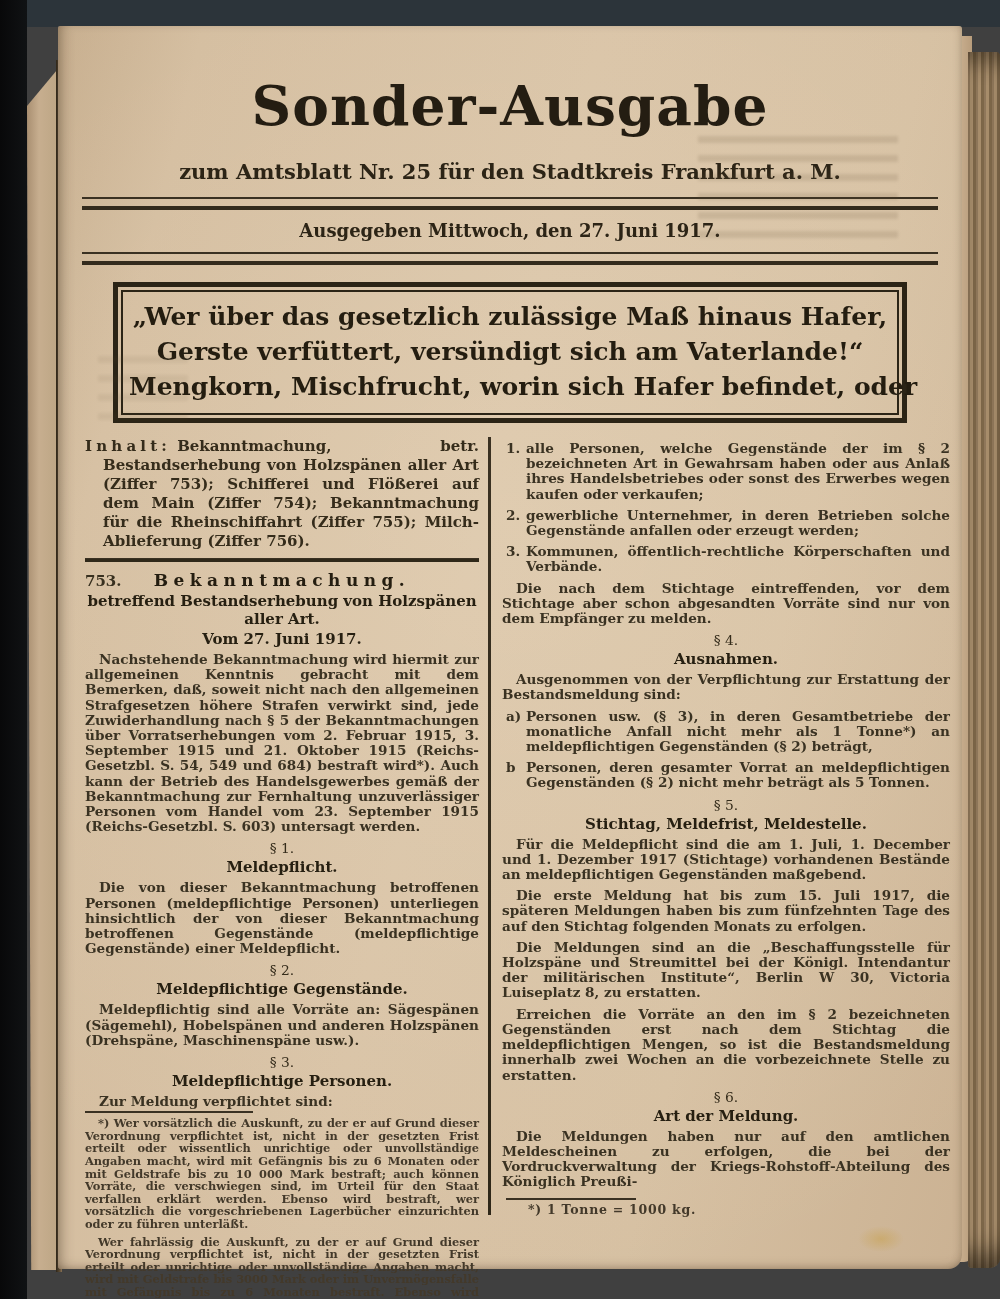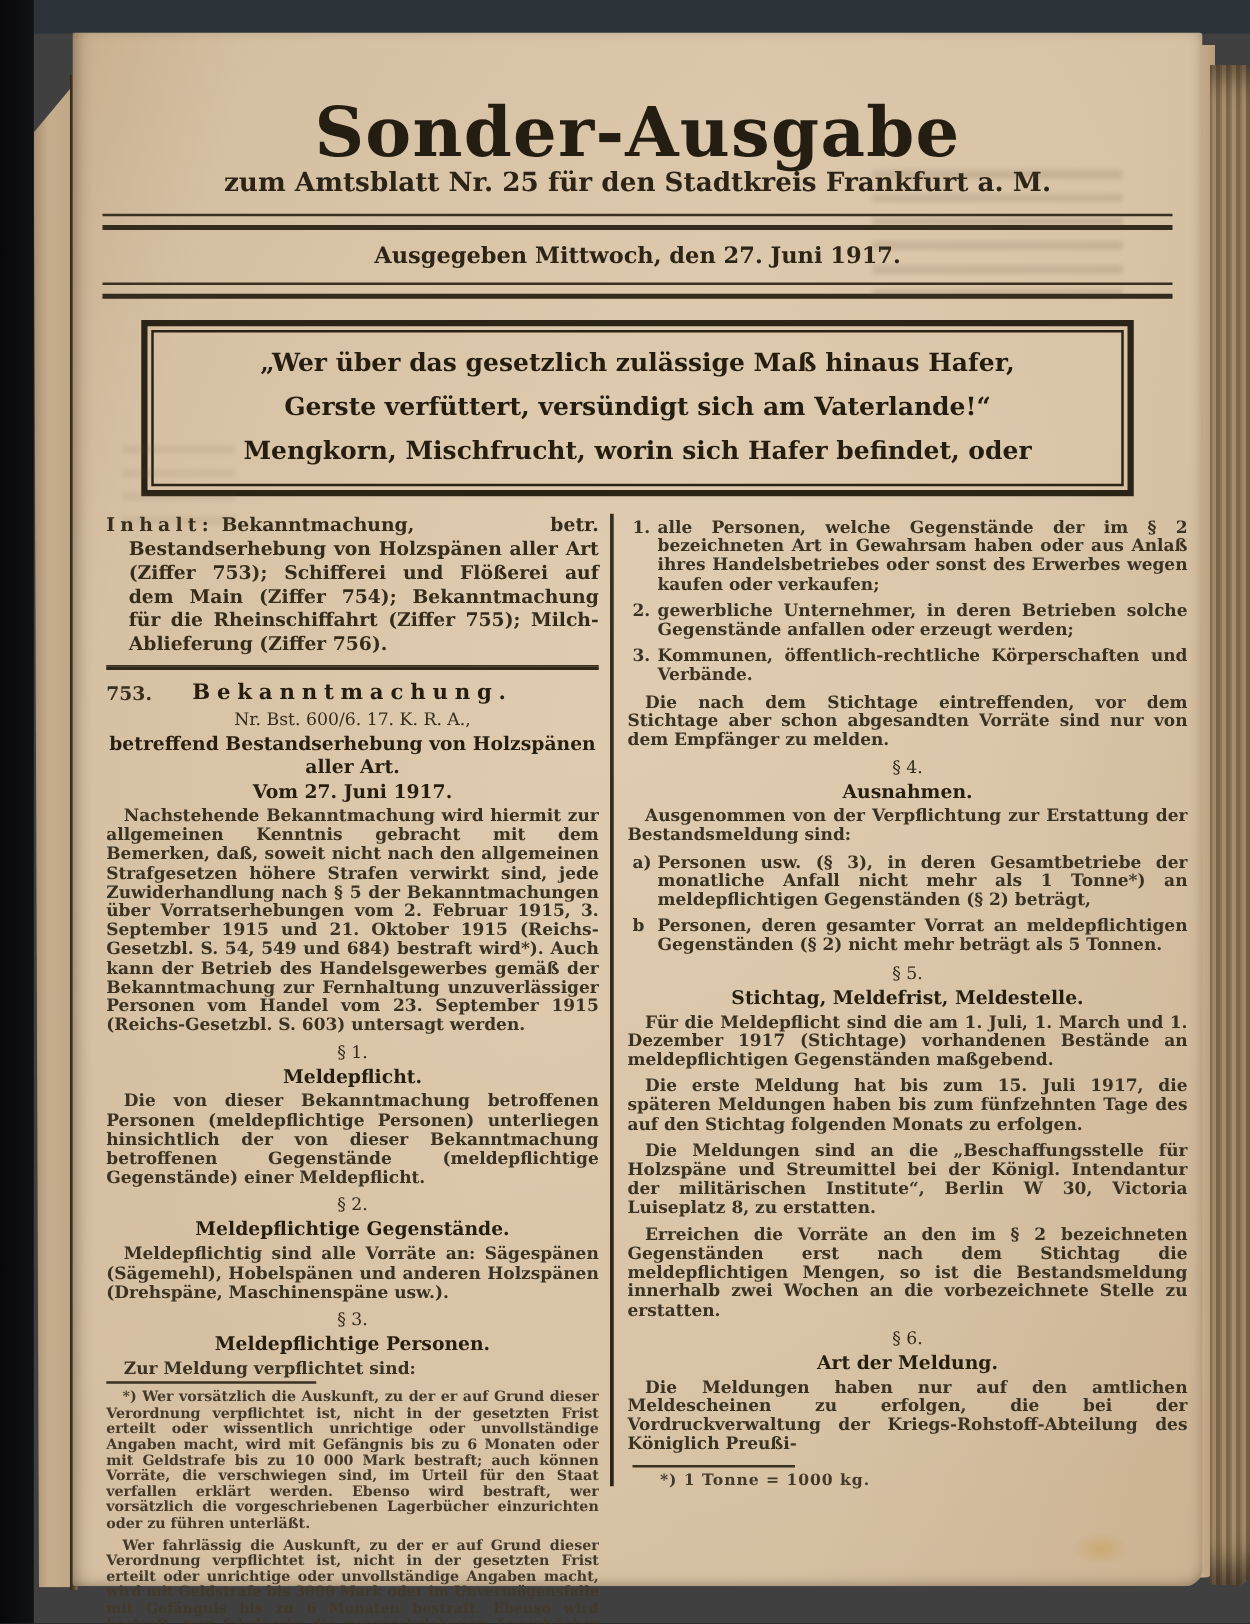--- a/index.html
+++ b/index.html
@@ -32,28 +32,28 @@
                   inset 0 -8px 12px -8px rgba(70,50,28,.35);
        color:#38301f;}
   
   .bleed{position:absolute;filter:blur(1.6px);opacity:.14;
          background:repeating-linear-gradient(180deg,#5d4a31 0 7px,transparent 7px 19px);}
   .stain{position:absolute;left:800px;top:1200px;width:46px;height:26px;border-radius:50%;
          background:radial-gradient(closest-side,rgba(196,150,40,.35),rgba(196,150,40,0));}
   
   .masthead{padding-top:52px;text-align:center;}
   .mast-title{font-size:55px;font-weight:bold;letter-spacing:1px;color:#241d12;margin:0;line-height:1;}
-  .mast-sub{font-size:21px;font-weight:bold;color:#2c2416;}
+  .mast-sub{font-size:21px;font-weight:bold;color:#2c2416;margin-top:26px;}
   .rule-pair{height:7px;margin:13px 24px 0 24px;border-top:2px solid #3a3122;border-bottom:4px solid #332b1d;}
   .rule-pair.second{margin-top:11px;}
   .dateline{font-size:18px;font-weight:bold;color:#2c2416;margin-top:10px;}
   
   .slogan-outer{margin:17px auto 0 auto;width:778px;border:5px solid #2b2416;padding:3px;}
   .slogan-inner{border:2px solid #2b2416;padding:7px 6px 9px 6px;text-align:center;}
-  .slogan-line{font-size:20px;font-weight:bold;color:#241d10;line-height:35px;white-space:nowrap;}
+  .slogan-line{font-size:25px;font-weight:bold;color:#241d10;line-height:35px;white-space:nowrap;}
   
   .columns{display:flex;margin:14px 12px 0 27px;}
   .col{display:flex;flex-direction:column;height:778px;}
   .col-left{width:394px;}
   .col-right{flex:1;padding-left:11px;}
   .divider{width:3px;background:linear-gradient(#3a3122,#2e2718);margin-left:9px;}
   
   .hang-para{font-size:15px;font-weight:bold;line-height:19px;text-align:justify;
              padding-left:18px;text-indent:-18px;color:#352c1b;}
   .hang-label{letter-spacing:.28em;padding-right:6px;}
@@ -107,21 +107,20 @@
     </div>
 
     <div class="columns">
       <div class="col col-left" id="col-left">
           <div class="hang-para"><span class="hang-label">Inhalt:</span>Bekanntmachung, betr. Bestandserhebung von Holzspänen aller Art (Ziffer 753); Schifferei und Flößerei auf dem Main (Ziffer 754); Bekanntmachung für die Rheinschiffahrt (Ziffer 755); Milch-Ablieferung (Ziffer 756).</div>
           <div class="heavy-rule"></div>
           <div class="heading-numbered">
             <span class="hn-num">753.</span>
             <span class="hn-title">Bekanntmachung.</span>
           </div>
-          <div class="center-line">Nr. Bst. 600/6. 17. K. R. A.,</div>
           <div class="center-line center-bold">betreffend Bestandserhebung von Holzspänen aller Art.</div>
           <div class="center-line center-bold">Vom 27. Juni 1917.</div>
           <p class="body-para">Nachstehende Bekanntmachung wird hiermit zur allgemeinen Kenntnis gebracht mit dem Bemerken, daß, soweit nicht nach den allgemeinen Strafgesetzen höhere Strafen verwirkt sind, jede Zuwiderhandlung nach § 5 der Bekanntmachungen über Vorratserhebungen vom 2. Februar 1915, 3. September 1915 und 21. Oktober 1915 (Reichs-Gesetzbl. S. 54, 549 und 684) bestraft wird*). Auch kann der Betrieb des Handelsgewerbes gemäß der Bekanntmachung zur Fernhaltung unzuverlässiger Personen vom Handel vom 23. September 1915 (Reichs-Gesetzbl. S. 603) untersagt werden.</p>
           <div class="center-line">§ 1.</div>
           <div class="center-line center-bold">Meldepflicht.</div>
           <p class="body-para">Die von dieser Bekanntmachung betroffenen Personen (meldepflichtige Personen) unterliegen hinsichtlich der von dieser Bekanntmachung betroffenen Gegenstände (meldepflichtige Gegenstände) einer Meldepflicht.</p>
           <div class="center-line">§ 2.</div>
           <div class="center-line center-bold">Meldepflichtige Gegenstände.</div>
           <p class="body-para">Meldepflichtig sind alle Vorräte an: Sägespänen (Sägemehl), Hobelspänen und anderen Holzspänen (Drehspäne, Maschinenspäne usw.).</p>
           <div class="center-line">§ 3.</div>
@@ -137,21 +136,21 @@
           <div class="list-item"><span class="list-marker">2.</span>gewerbliche Unternehmer, in deren Betrieben solche Gegenstände anfallen oder erzeugt werden;</div>
           <div class="list-item"><span class="list-marker">3.</span>Kommunen, öffentlich-rechtliche Körperschaften und Verbände.</div>
           <p class="body-para">Die nach dem Stichtage eintreffenden, vor dem Stichtage aber schon abgesandten Vorräte sind nur von dem Empfänger zu melden.</p>
           <div class="center-line">§ 4.</div>
           <div class="center-line center-bold">Ausnahmen.</div>
           <p class="body-para">Ausgenommen von der Verpflichtung zur Erstattung der Bestandsmeldung sind:</p>
           <div class="list-item"><span class="list-marker">a)</span>Personen usw. (§ 3), in deren Gesamtbetriebe der monatliche Anfall nicht mehr als 1 Tonne*) an meldepflichtigen Gegenständen (§ 2) beträgt,</div>
           <div class="list-item"><span class="list-marker">b</span>Personen, deren gesamter Vorrat an meldepflichtigen Gegenständen (§ 2) nicht mehr beträgt als 5 Tonnen.</div>
           <div class="center-line">§ 5.</div>
           <div class="center-line center-bold">Stichtag, Meldefrist, Meldestelle.</div>
-          <p class="body-para">Für die Meldepflicht sind die am 1. Juli, 1. March und 1. Dezember 1917 (Stichtage) vorhandenen Bestände an meldepflichtigen Gegenständen maßgebend.</p>
+          <p class="body-para">Für die Meldepflicht sind die am 1. Juli, 1. December und 1. Dezember 1917 (Stichtage) vorhandenen Bestände an meldepflichtigen Gegenständen maßgebend.</p>
           <p class="body-para">Die erste Meldung hat bis zum 15. Juli 1917, die späteren Meldungen haben bis zum fünfzehnten Tage des auf den Stichtag folgenden Monats zu erfolgen.</p>
           <p class="body-para">Die Meldungen sind an die „Beschaffungsstelle für Holzspäne und Streumittel bei der Königl. Intendantur der militärischen Institute“, Berlin W 30, Victoria Luiseplatz 8, zu erstatten.</p>
           <p class="body-para">Erreichen die Vorräte an den im § 2 bezeichneten Gegenständen erst nach dem Stichtag die meldepflichtigen Mengen, so ist die Bestandsmeldung innerhalb zwei Wochen an die vorbezeichnete Stelle zu erstatten.</p>
           <div class="center-line">§ 6.</div>
           <div class="center-line center-bold">Art der Meldung.</div>
           <p class="body-para">Die Meldungen haben nur auf den amtlichen Meldescheinen zu erfolgen, die bei der Vordruckverwaltung der Kriegs-Rohstoff-Abteilung des Königlich Preußi-</p>
           <div class="fn-rule"></div>
           <p class="footnote fn-note">*) 1 Tonne = 1000 kg.</p>
         </div>
     </div>

